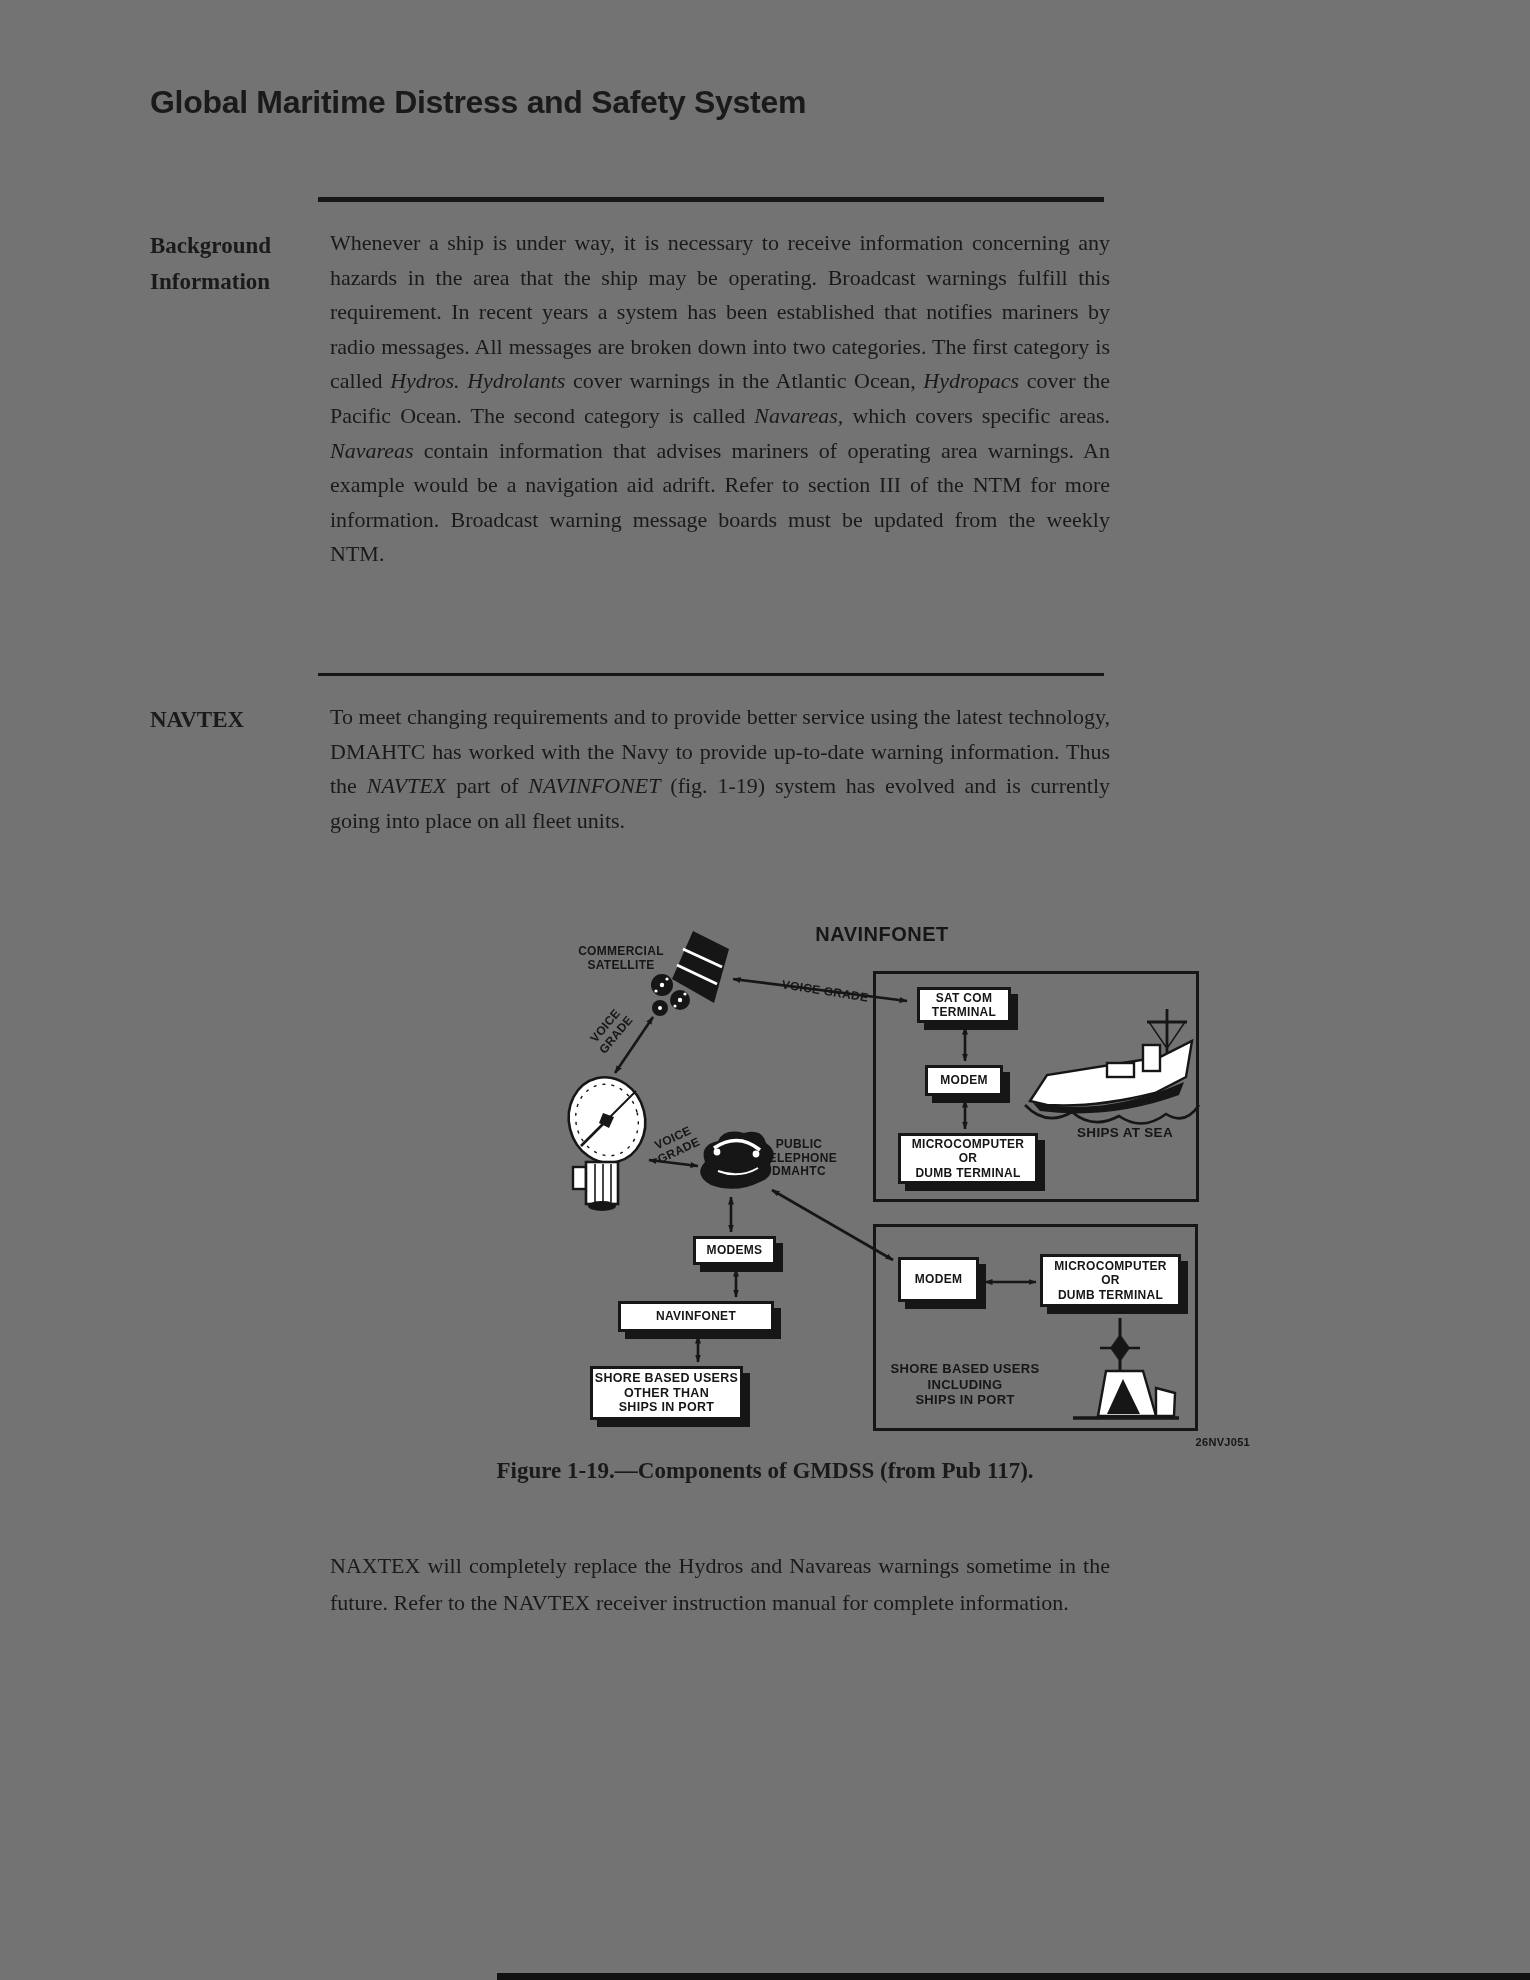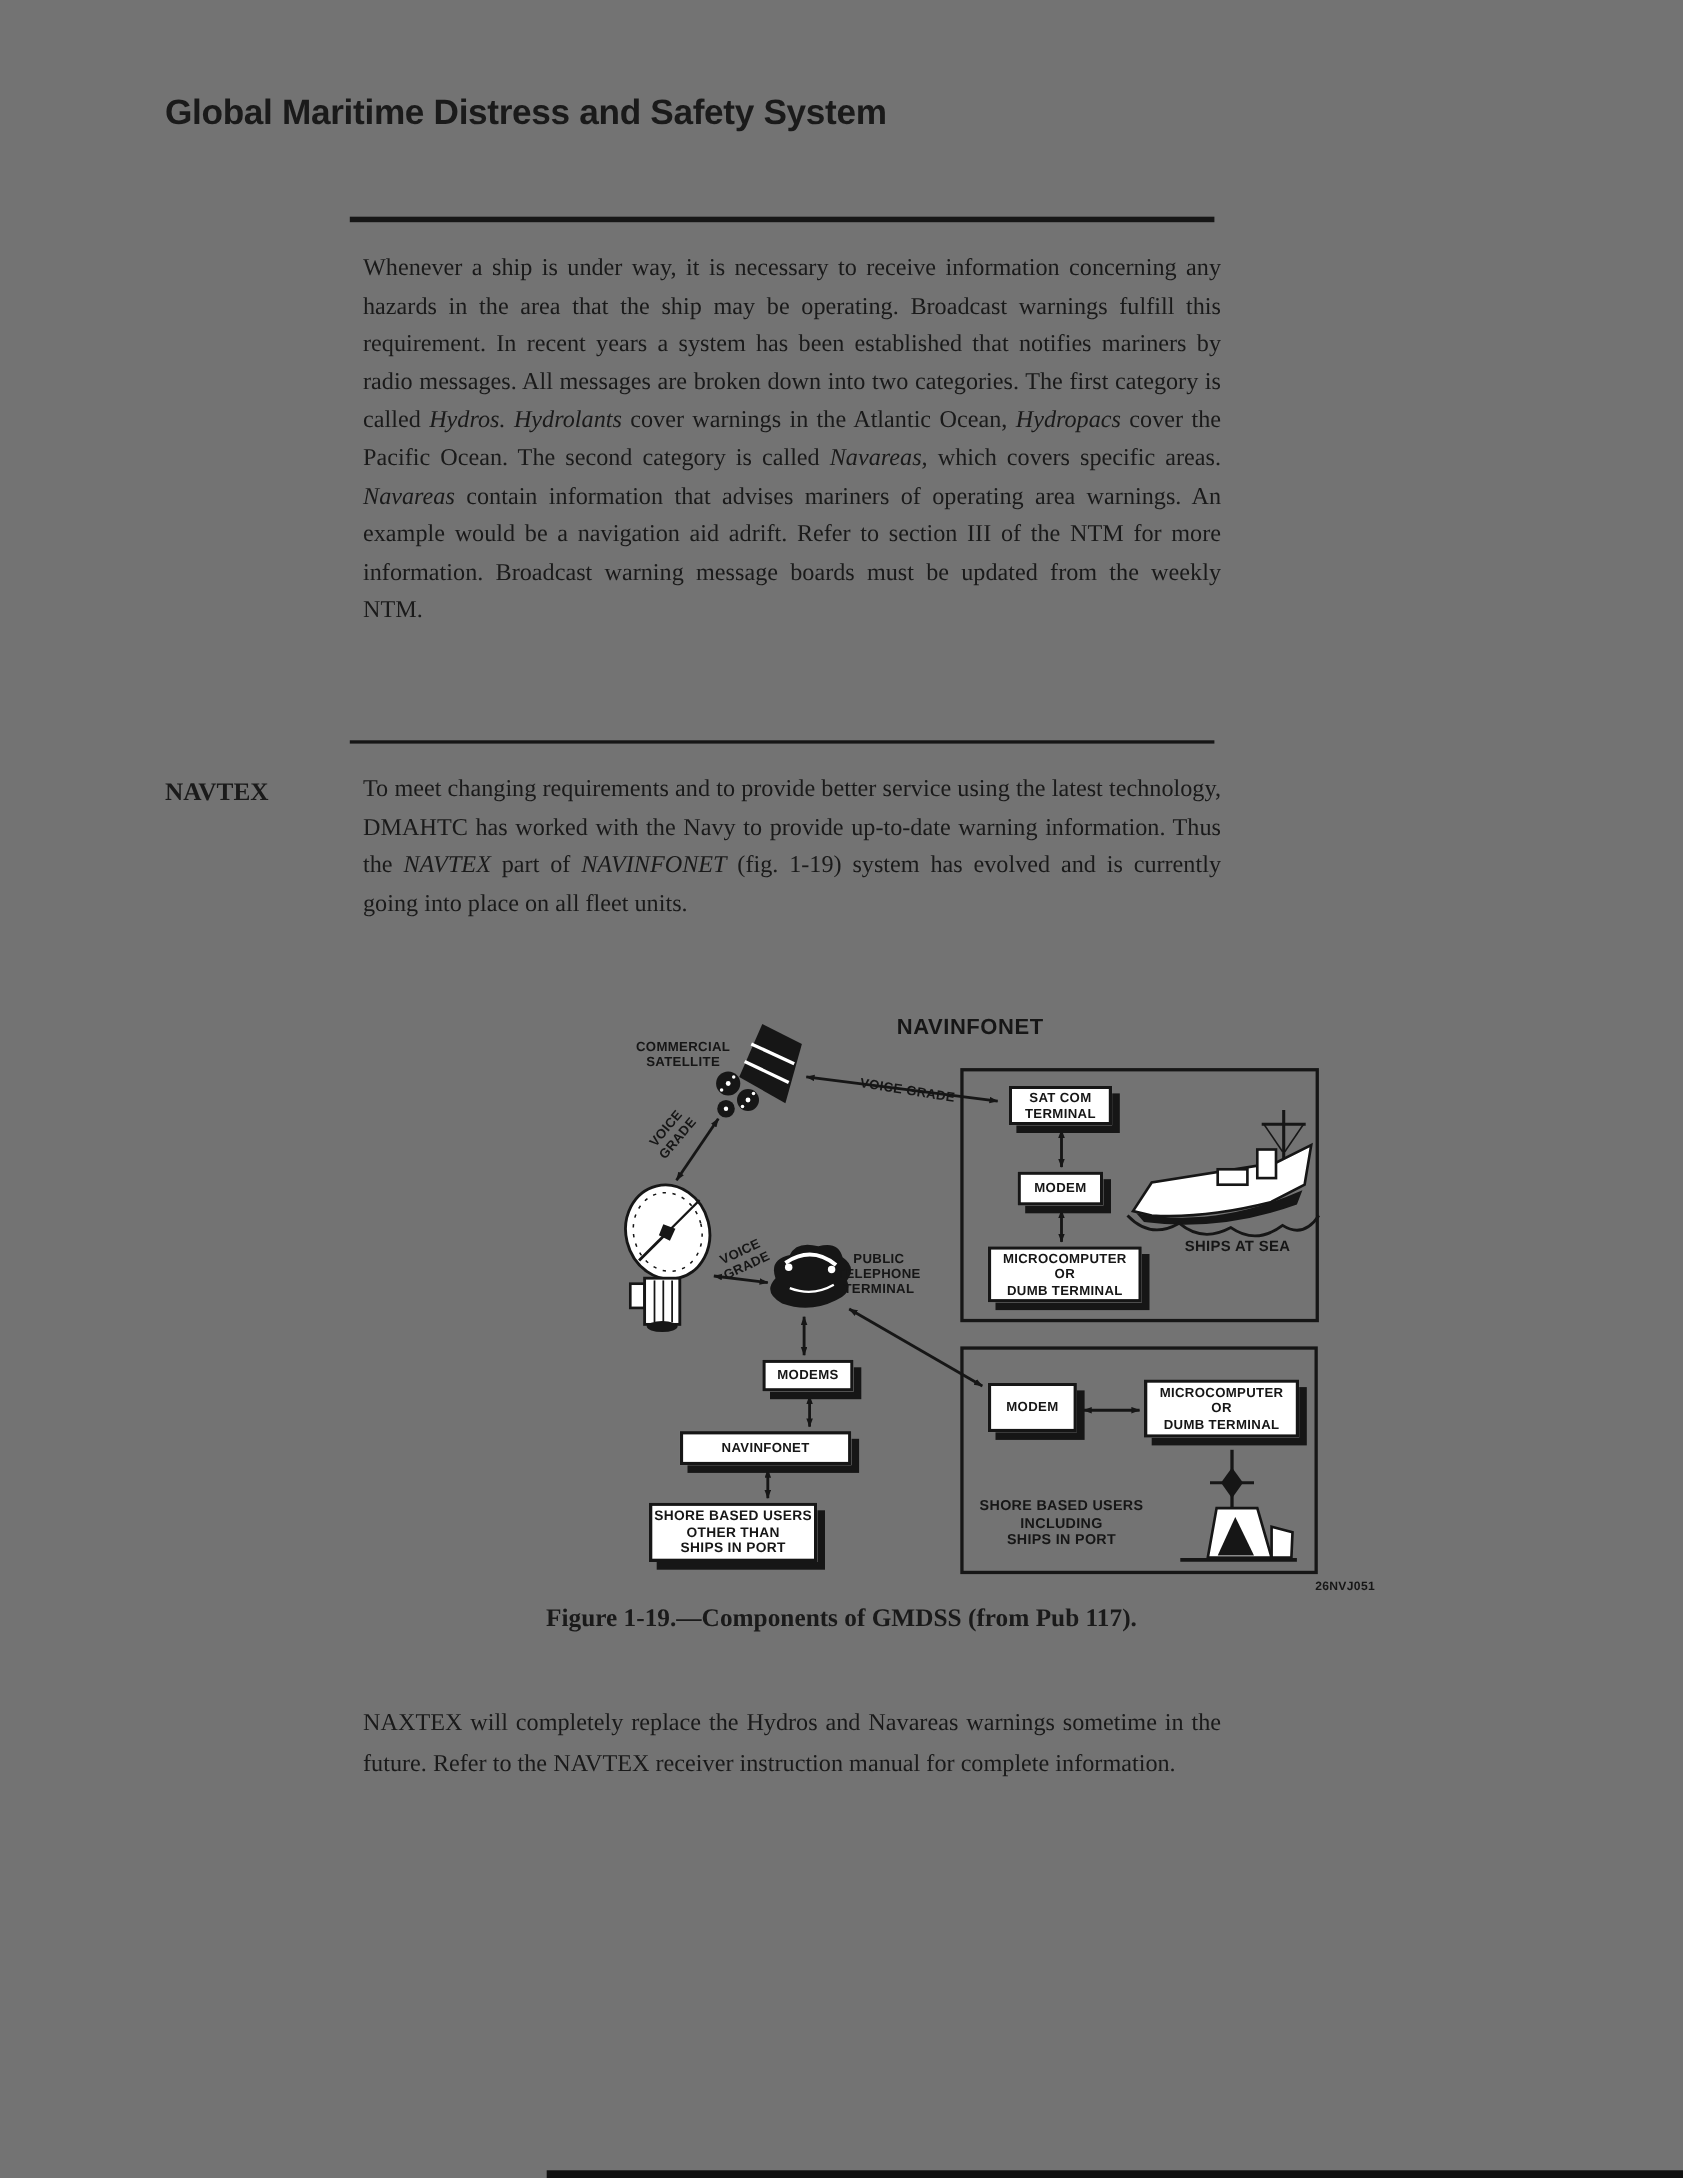--- a/index.html
+++ b/index.html
@@ -83,20 +83,22 @@
 </style>
 </head>
 <body>
 
 <div class="page">
 
   <div class="doc-title">Global Maritime Distress and Safety System</div>
 
   <div class="rule rule-1"></div>
 
+  <div class="margin-label label-1">Background
+Information</div>
   <div class="body-para para-1"><span>Whenever a ship is under way, it is necessary to receive information concerning any hazards in the area that the ship may be operating. Broadcast warnings fulfill this requirement. In recent years a system has been established that notifies mariners by radio messages. All messages are broken down into two categories. The first category is called </span><span class="it">Hydros. Hydrolants</span><span> cover warnings in the Atlantic Ocean, </span><span class="it">Hydropacs</span><span> cover the Pacific Ocean. The second category is called </span><span class="it">Navareas,</span><span> which covers specific areas. </span><span class="it">Navareas</span><span> contain information that advises mariners of operating area warnings. An example would be a navigation aid adrift. Refer to section III of the NTM for more information. Broadcast warning message boards must be updated from the weekly NTM.</span></div>
 
   <div class="rule rule-2"></div>
 
   <div class="margin-label label-2">NAVTEX</div>
   <div class="body-para para-2"><span>To meet changing requirements and to provide better service using the latest technology, DMAHTC has worked with the Navy to provide up-to-date warning information. Thus the </span><span class="it">NAVTEX</span><span> part of </span><span class="it">NAVINFONET</span><span> (fig. 1-19) system has evolved and is currently going into place on all fleet units.</span></div>
 
   <div class="diagram">
 
     <svg width="748" height="560" viewBox="0 0 748 560">
@@ -189,21 +191,21 @@
 
     <div class="dlabel lbl-comm-sat">COMMERCIAL
 SATELLITE</div>
     <div class="dlabel lbl-vg1">VOICE GRADE</div>
     <div class="dlabel lbl-vg2">VOICE
 GRADE</div>
     <div class="dlabel lbl-vg3">VOICE
 GRADE</div>
     <div class="dlabel lbl-ptn">PUBLIC
 TELEPHONE
-TERMINAL</div>
+DMAHTC</div>
 
     <div class="douter outer-upper"></div>
     <div class="dbox box-satcom">SAT COM
 TERMINAL</div>
     <div class="dbox box-modem-u">MODEM</div>
     <div class="dbox box-micro-u">MICROCOMPUTER
 OR
 DUMB TERMINAL</div>
     <div class="dlabel lbl-sea">SHIPS AT SEA</div>
 

